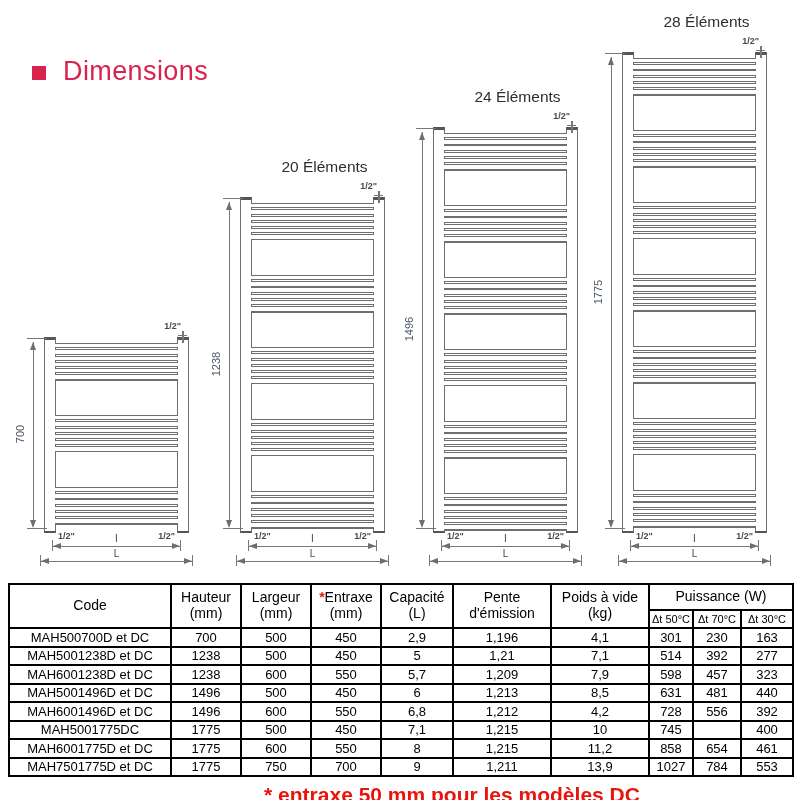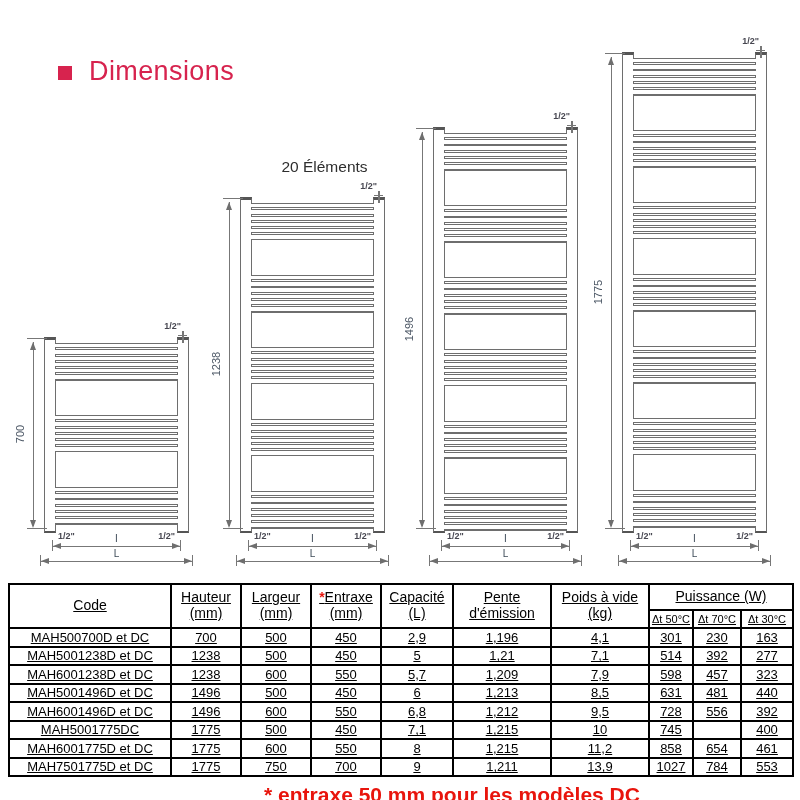--- a/index.html
+++ b/index.html
@@ -2,21 +2,21 @@
 <html><head>
 <meta charset="utf-8">
 <style>
   html,body { margin:0; padding:0; }
   body {
     width:800px; height:800px; position:relative; background:#ffffff;
     font-family:"Liberation Sans", sans-serif; overflow:hidden; color:#000;
   }
 
   
-  #title-row { position:absolute; left:58px; top:56px; display:flex; align-items:center; }
+  #title-row { position:absolute; left:32px; top:56px; display:flex; align-items:center; }
   #title-square { width:14px; height:14px; background:#d7234e; margin-right:17px; margin-top:3px; }
   #title-text { font-size:27px; color:#d7234e; letter-spacing:0.4px; }
 
   
   #diagram { position:absolute; left:0; top:0; width:800px; height:580px; }
   .rad-title { position:absolute; font-size:15.5px; color:#2e2e2e; text-align:center; white-space:nowrap; width:150px; }
   .tube { position:absolute; background:#fff; box-sizing:border-box;
           border:1.2px solid #6e6e6e; border-top:3px solid #555; border-bottom:2.5px solid #555; }
   .rung-group { position:absolute;
     background:repeating-linear-gradient(to bottom,
@@ -31,21 +31,21 @@
   .conn-label { position:absolute; font-size:9px; font-weight:bold; color:#474751; white-space:nowrap; }
   .wl-label { position:absolute; font-size:10px; color:#3d4a57; text-align:center; line-height:1; }
   .arr { position:absolute; width:0; height:0; }
   .arr-up   { border-left:3.5px solid transparent; border-right:3.5px solid transparent; border-bottom:8px solid #6e6e6e; }
   .arr-down { border-left:3.5px solid transparent; border-right:3.5px solid transparent; border-top:8px solid #6e6e6e; }
   .arr-left { border-top:3.5px solid transparent; border-bottom:3.5px solid transparent; border-right:8px solid #6e6e6e; }
   .arr-right{ border-top:3.5px solid transparent; border-bottom:3.5px solid transparent; border-left:8px solid #6e6e6e; }
 
   
   #spec-table { position:absolute; left:8px; top:583px; width:784px;
-                border-collapse:collapse; table-layout:fixed;text-decoration:underline; }
+                border-collapse:collapse; table-layout:fixed; }
   #spec-table th, #spec-table td {
     border:2px solid #000; text-align:center; vertical-align:middle;
     padding:0; font-weight:normal; overflow:hidden; white-space:nowrap;
   }
   #spec-table thead th { font-size:14px; line-height:1.12; }
   #spec-table thead tr.hr1 th { height:24px; }
   #spec-table thead tr.hr2 th { height:16px; }
   #spec-table thead th.sub-th { font-size:11px; }
   #spec-table tbody td { height:16.5px; font-size:13px; }
   .star { color:#e8150d; font-weight:bold; }
@@ -115,20 +115,21 @@
     <div class="arr arr-left" style="left: 249px; top: 543px;"></div>
     <div class="arr arr-right" style="left: 368px; top: 543px;"></div>
     <div class="vline" style="left: 248px; top: 540px; height: 11px;"></div>
     <div class="vline" style="left: 376px; top: 540px; height: 11px;"></div>
     <div class="wl-label" style="left: 292.5px; top: 549px; width: 40px;">L</div>
     <div class="hline" style="left: 237px; top: 561px; width: 151px;"></div>
     <div class="arr arr-left" style="left: 237px; top: 558px;"></div>
     <div class="arr arr-right" style="left: 380px; top: 558px;"></div>
     <div class="vline" style="left: 236px; top: 555px; height: 11px;"></div>
     <div class="vline" style="left: 388px; top: 555px; height: 11px;"></div>
+    <div class="rad-title" style="left: 442.5px; top: 88px;">24 Éléments</div>
     <div class="tube" style="left: 433px; top: 127px; width: 12px; height: 406px;"></div>
     <div class="tube" style="left: 566px; top: 127px; width: 12px; height: 406px;"></div>
     <div class="rung-group" style="left: 444px; top: 133px; width: 123px; height: 37.5px;"></div>
     <div class="rung-group" style="left: 444px; top: 205px; width: 123px; height: 37.5px;"></div>
     <div class="rung-group" style="left: 444px; top: 277px; width: 123px; height: 37.5px;"></div>
     <div class="rung-group" style="left: 444px; top: 349px; width: 123px; height: 37.5px;"></div>
     <div class="rung-group" style="left: 444px; top: 421px; width: 123px; height: 37.5px;"></div>
     <div class="rung-group" style="left: 444px; top: 493px; width: 123px; height: 37.5px;"></div>
     <div class="vline" style="left: 571px; top: 121px; height: 12px; width: 1.5px;"></div>
     <div class="hline" style="left: 567px; top: 125px; width: 9px;"></div>
@@ -146,20 +147,21 @@
     <div class="arr arr-left" style="left: 442px; top: 543px;"></div>
     <div class="arr arr-right" style="left: 561px; top: 543px;"></div>
     <div class="vline" style="left: 441px; top: 540px; height: 11px;"></div>
     <div class="vline" style="left: 569px; top: 540px; height: 11px;"></div>
     <div class="wl-label" style="left: 485.5px; top: 549px; width: 40px;">L</div>
     <div class="hline" style="left: 430px; top: 561px; width: 151px;"></div>
     <div class="arr arr-left" style="left: 430px; top: 558px;"></div>
     <div class="arr arr-right" style="left: 573px; top: 558px;"></div>
     <div class="vline" style="left: 429px; top: 555px; height: 11px;"></div>
     <div class="vline" style="left: 581px; top: 555px; height: 11px;"></div>
+    <div class="rad-title" style="left: 631.5px; top: 13px;">28 Éléments</div>
     <div class="tube" style="left: 622px; top: 52px; width: 12px; height: 481px;"></div>
     <div class="tube" style="left: 755px; top: 52px; width: 12px; height: 481px;"></div>
     <div class="rung-group" style="left: 633px; top: 58px; width: 123px; height: 37.5px;"></div>
     <div class="rung-group" style="left: 633px; top: 130px; width: 123px; height: 37.5px;"></div>
     <div class="rung-group" style="left: 633px; top: 202px; width: 123px; height: 37.5px;"></div>
     <div class="rung-group" style="left: 633px; top: 274px; width: 123px; height: 37.5px;"></div>
     <div class="rung-group" style="left: 633px; top: 346px; width: 123px; height: 37.5px;"></div>
     <div class="rung-group" style="left: 633px; top: 418px; width: 123px; height: 37.5px;"></div>
     <div class="rung-group" style="left: 633px; top: 490px; width: 123px; height: 37.5px;"></div>
     <div class="vline" style="left: 760px; top: 46px; height: 12px; width: 1.5px;"></div>
@@ -288,21 +290,21 @@
         <td>481</td>
         <td>440</td>
       </tr>
       <tr>
         <td>MAH6001496D et DC</td>
         <td>1496</td>
         <td>600</td>
         <td>550</td>
         <td>6,8</td>
         <td>1,212</td>
-        <td>9,5</td>
+        <td>4,2</td>
         <td>728</td>
         <td>556</td>
         <td>392</td>
       </tr>
       <tr>
         <td>MAH5001775DC</td>
         <td>1775</td>
         <td>500</td>
         <td>450</td>
         <td>7,1</td>

